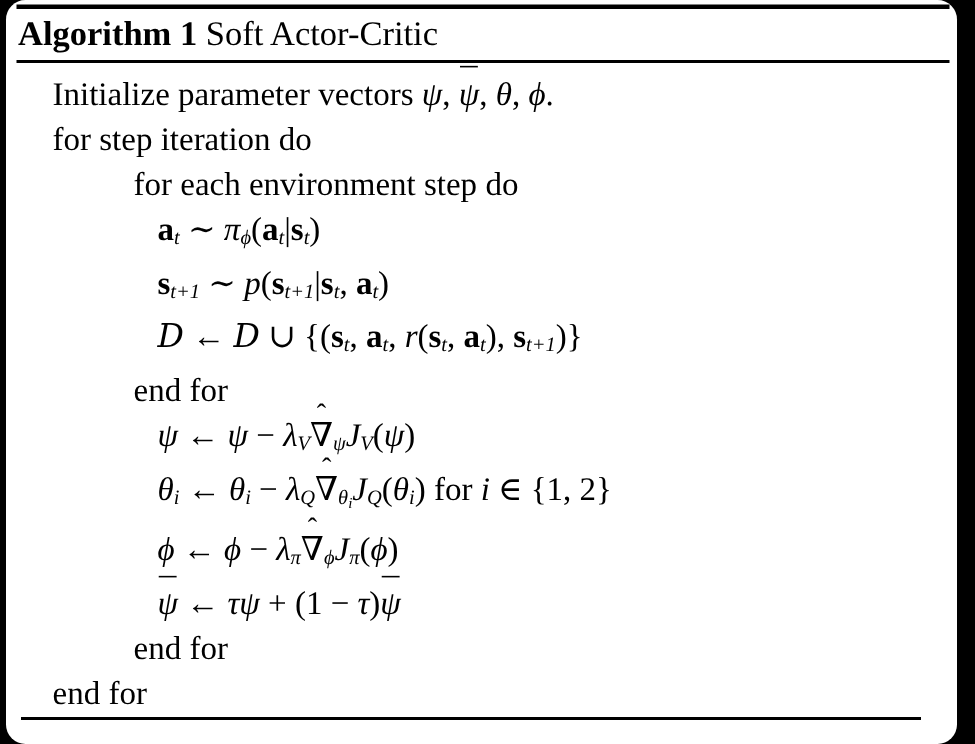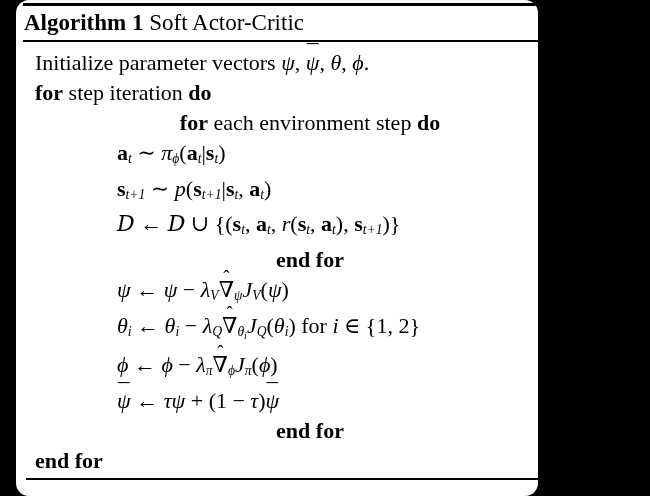--- a/index.html
+++ b/index.html
@@ -5,22 +5,22 @@
   html, body {
     margin: 0;
     padding: 0;
     width: 650px;
     height: 496px;
     background: #000000;
     overflow: hidden;
   }
   .paper {
     position: absolute;
-    left: 16px; top: 0;
-    width: 522px;
+    left: 4px; top: 0;
+    width: 634px;
     height: 496px;
     background: #ffffff;
     border-radius: 13px;
     font-family: "Liberation Serif", "DejaVu Serif", "DejaVu Sans", serif;
     color: #000000;
   }
   .rule {
     position: absolute;
     background: #000000;
   }
@@ -42,25 +42,25 @@
     position: absolute;
     top: 48px;
     left: 0;
     right: 0;
   }
   .line {
     line-height: 30px;
     font-size: 22px;
     white-space: nowrap;
   }
-  .ind1 { padding-left: 19px; }
-  .ind2 { padding-left: 66px; text-align: center; }
+  .ind1 { padding-left: 31px; }
+  .ind2 { padding-left: 85px; }
   .ind3 { padding-left: 85px; margin-left: 16px; }
 
-  .seg.b  { font-weight: bold; }
+  .seg.b  { font-weight: normal; }
   .seg.i  { font-style: italic; }
   .seg.v  { font-weight: bold; }           
   .seg.s  { font-style: italic; font-size: 0.62em; vertical-align: -0.2em; }
   .seg.ss { font-style: italic; font-size: 0.46em; vertical-align: -0.55em; }
   .seg.cal { font-style: italic; font-family: "DejaVu Serif", serif; }
 
   .acc { position: relative; display: inline-block; }
   .acc .accmark {
     position: absolute;
     left: 50%;

